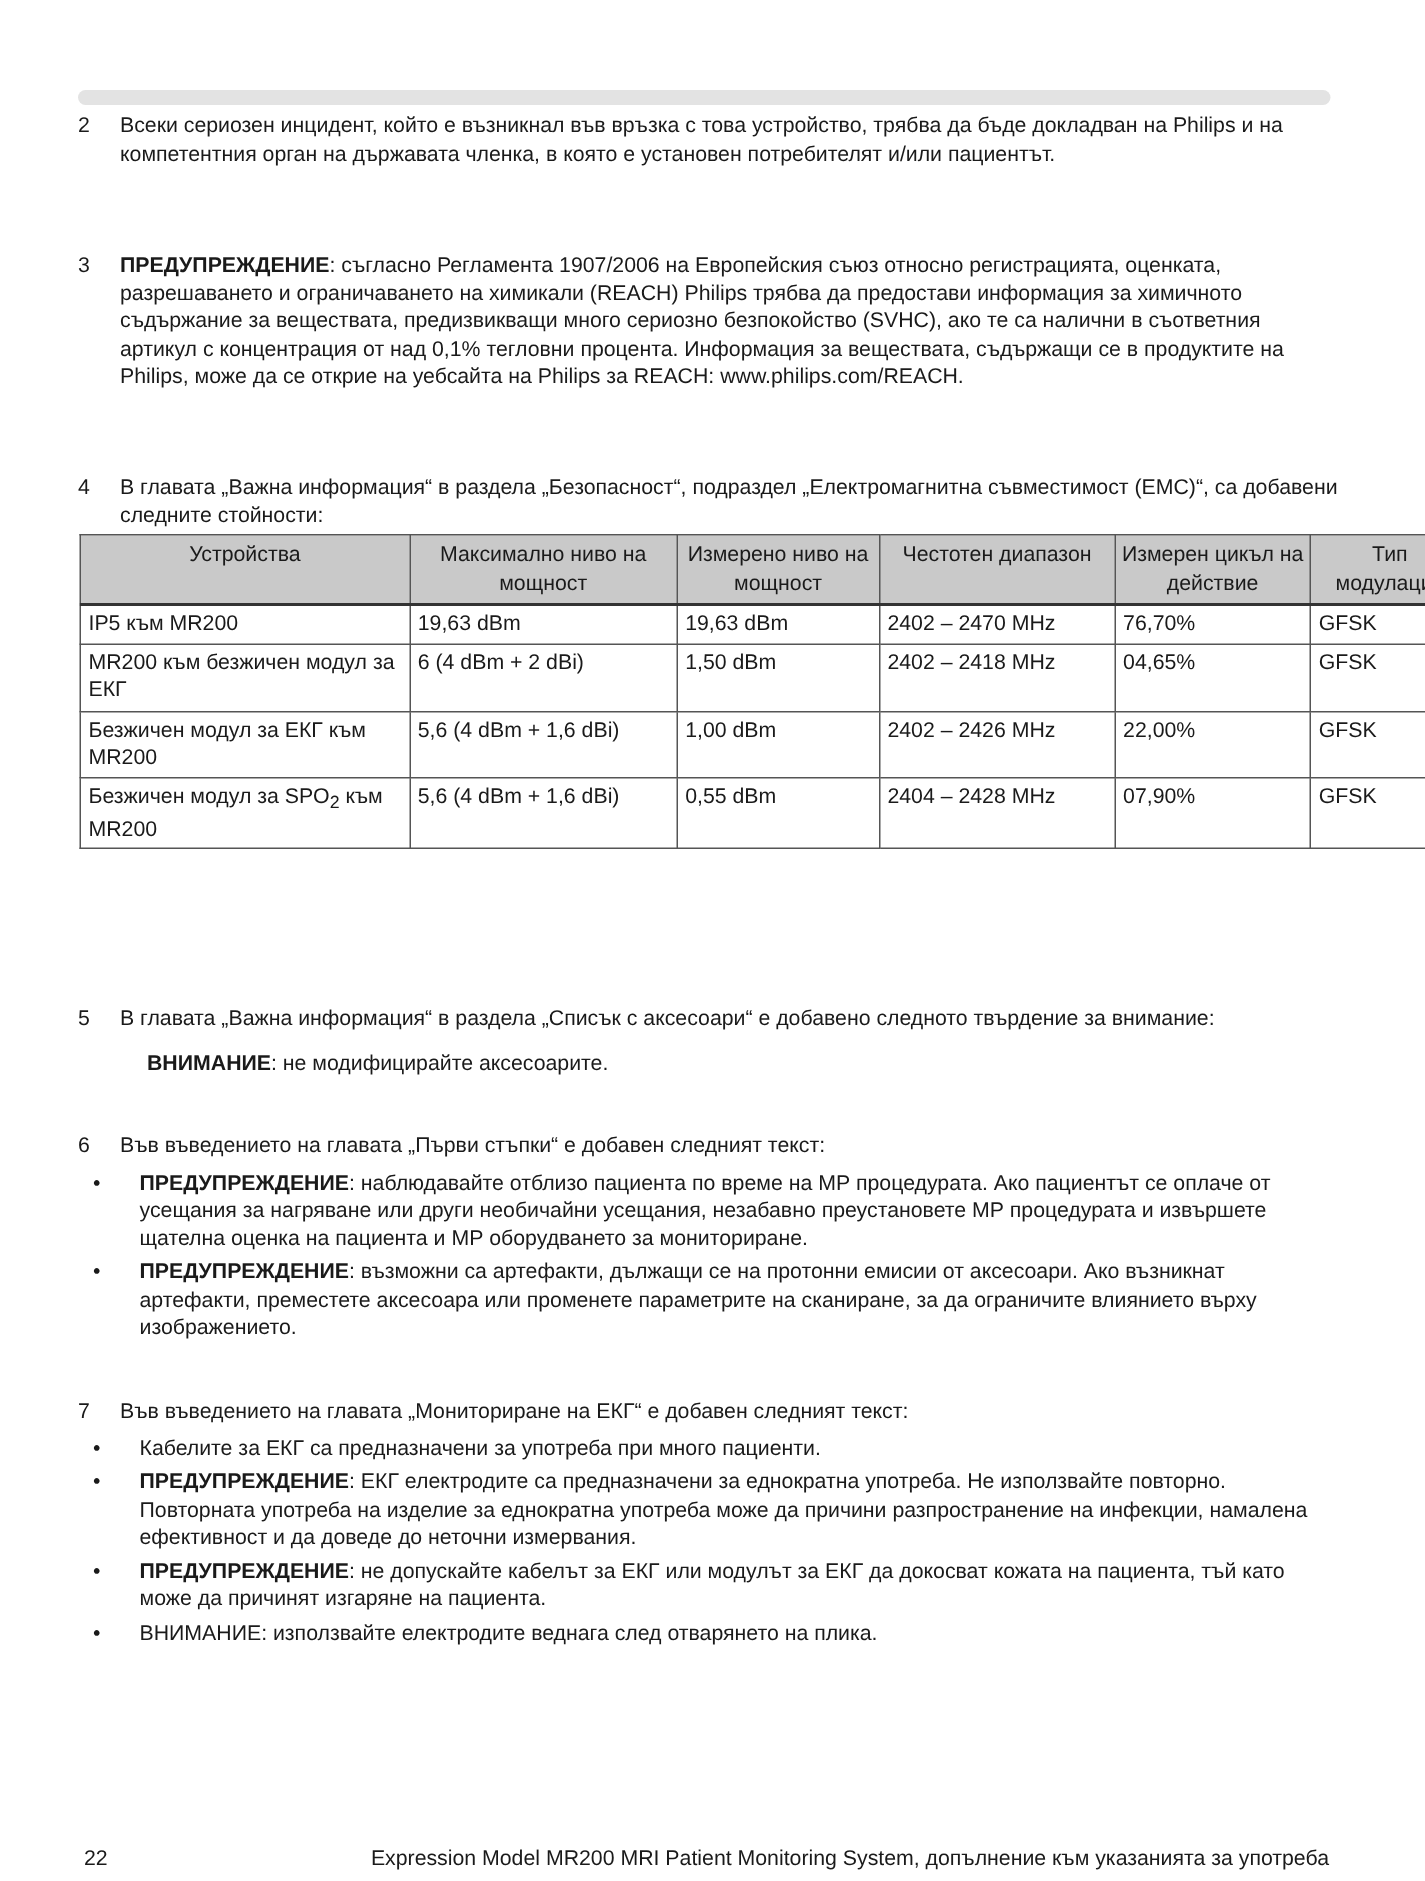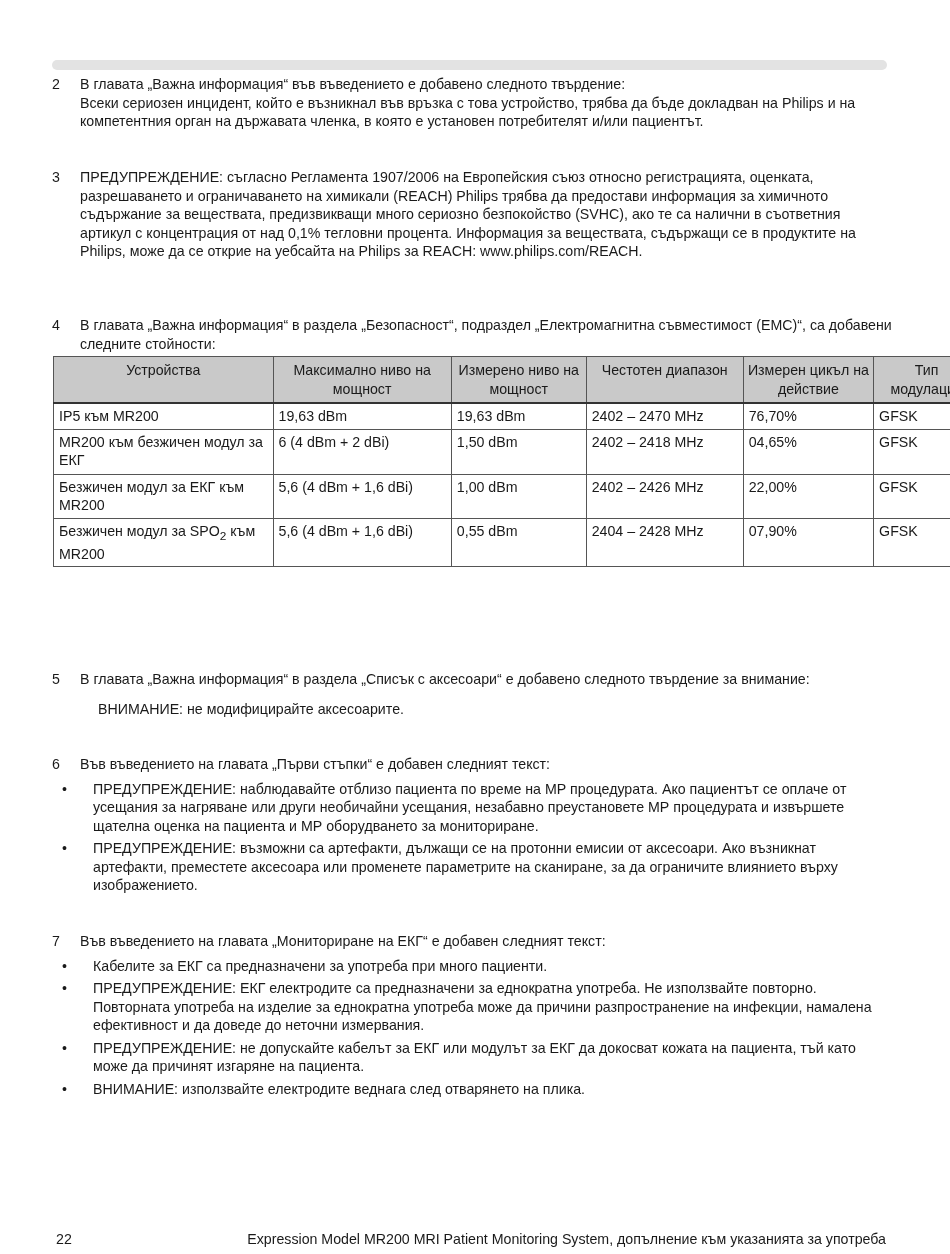--- a/index.html
+++ b/index.html
@@ -1,41 +1,40 @@
 <!DOCTYPE html>
 <html><head>
 <meta charset="utf-8">
 <style>
   html, body { margin: 0; padding: 0; background: #ffffff; }
   body { width: 950px; height: 1254px; position: relative; font-family: "Liberation Sans", sans-serif; color: #1a1a1a; font-size: 14.2px; line-height: 18.5px; overflow: hidden; }
   .topbar { position: absolute; left: 52px; top: 60px; width: 835px; height: 10px; background: #e3e3e3; border-radius: 5px; }
   .item { position: absolute; left: 52px; width: 840px; }
   .num { position: absolute; left: 0; top: 0; width: 20px; }
   .body { margin-left: 28px; }
-  .bold { font-weight: normal; }
+  .bold { font-weight: bold; }
   .bul { position: relative; padding-left: 41px; margin-top: 4px; }
   .bul .dot { position: absolute; left: 10px; top: 0; }
   table.emc { position: absolute; left: 53px; top: 356px; width: 927px; border-collapse: collapse; font-size: 14.2px; line-height: 18.5px; }
   table.emc th, table.emc td { border: 1px solid #555; vertical-align: top; padding: 3px 4px 3px 5px; }
   table.emc th { background: #c9c9c9; font-weight: normal; text-align: center; padding: 4px 3px; }
   table.emc thead tr { border-bottom: 2px solid #333; }
   table.emc { border: 1.5px solid #333; }
   .footer { position: absolute; top: 1230px; left: 56px; width: 832px; font-size: 14.2px; }
   .footer .pg { position: absolute; left: 0; }
   .footer .ttl { position: absolute; right: 2px; text-align: center; }
 </style>
 </head>
 <body>
 
 <div class="topbar"></div>
 
 <div class="item" style="top:75px;">
   <span class="num">2</span>
   <div class="body">
-    <div>В главата „Важна информация“ във въведението е добавено следното твърдение:</div>
     <div>Всеки сериозен инцидент, който е възникнал във връзка с това устройство, трябва да бъде докладван на Philips и на компетентния орган на държавата членка, в която е установен потребителят и/или пациентът.</div>
   </div>
 </div>
 
 <div class="item" style="top:168px;">
   <span class="num">3</span>
   <div class="body">
     <div><span class="bold">ПРЕДУПРЕЖДЕНИЕ</span><span>: съгласно Регламента 1907/2006 на Европейския съюз относно регистрацията, оценката, разрешаването и ограничаването на химикали (REACH) Philips трябва да предостави информация за химичното съдържание за веществата, предизвикващи много сериозно безпокойство (SVHC), ако те са налични в съответния артикул с концентрация от над 0,1% тегловни процента. Информация за веществата, съдържащи се в продуктите на Philips, може да се открие на уебсайта на Philips за REACH: www.philips.com/REACH.</span></div>
   </div>
 </div>

